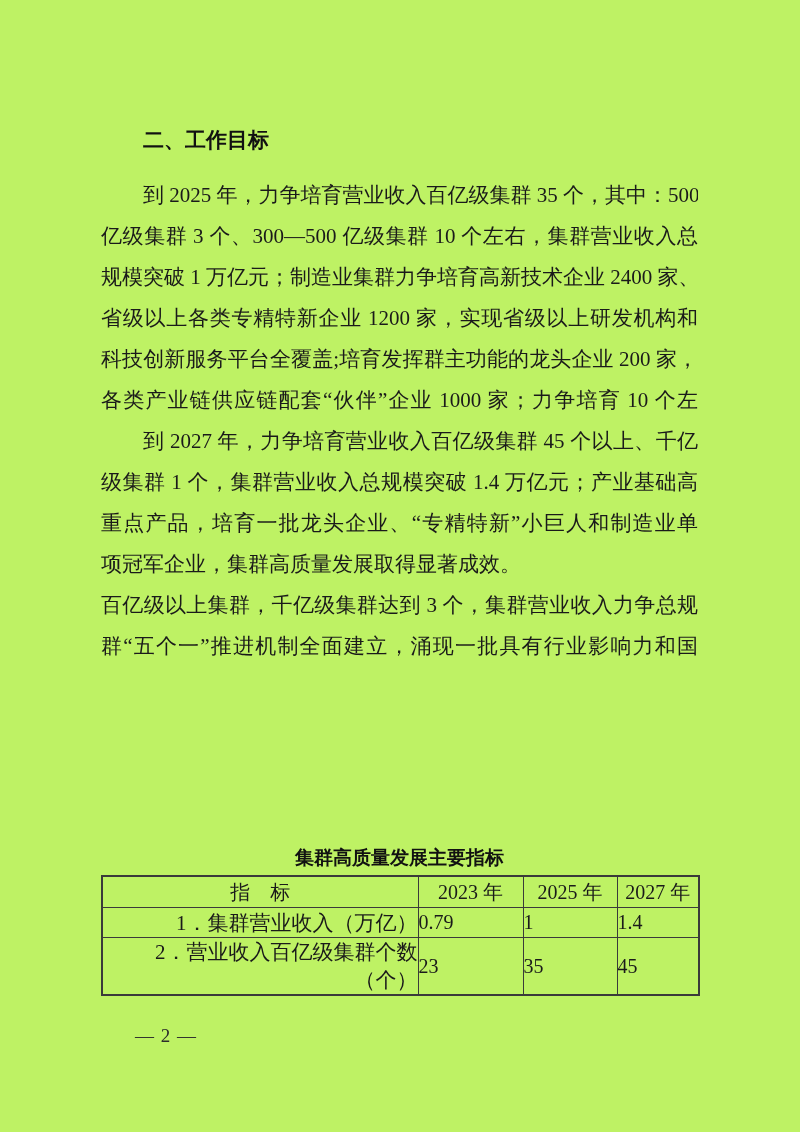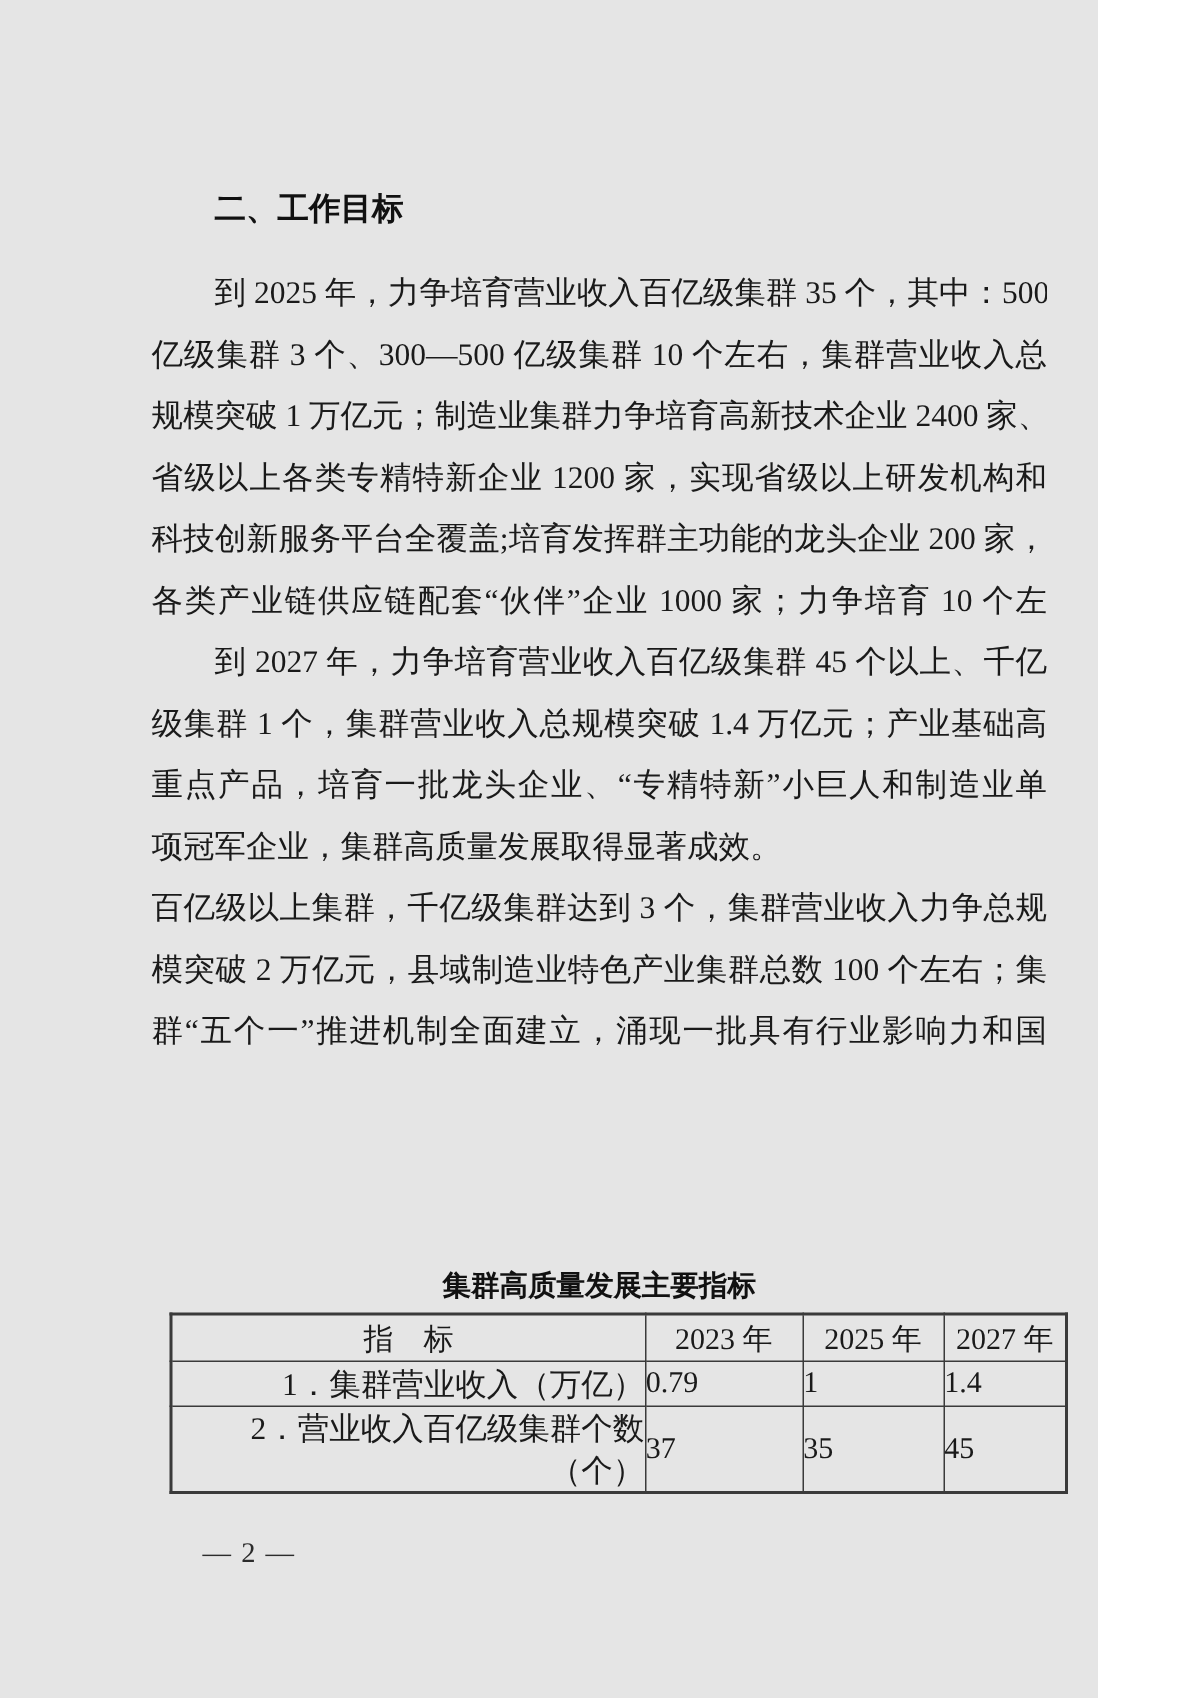--- a/index.html
+++ b/index.html
@@ -2,23 +2,23 @@
 <html><head>
 <meta charset="utf-8">
 <style>
   html, body {
     margin: 0;
     padding: 0;
     background: #ffffff;
   }
   .page {
     position: relative;
-    width: 732px;
+    width: 800px;
     height: 1132px;
-    background: #e5e5e5;
+    background: #bef264;
     color: #1a1a1a;
     font-family: "Liberation Serif", "DejaVu Serif", serif;
     overflow: hidden;
   }
   .heading {
     position: absolute;
     left: 143px;
     top: 126px;
     font-family: "Liberation Sans", "DejaVu Sans", sans-serif;
     font-weight: bold;
@@ -52,21 +52,21 @@
     width: 597px;
     text-align: center;
     font-family: "Liberation Sans", "DejaVu Sans", sans-serif;
     font-weight: bold;
     font-size: 19px;
     line-height: 25px;
     color: #111;
   }
   table.indicators {
     position: absolute;
-    left: 113px;
+    left: 101px;
     top: 875px;
     width: 597px;
     border-collapse: collapse;
     table-layout: fixed;
     border: 2px solid #3a3a3a;
   }
   table.indicators th,
   table.indicators td {
     border: 1px solid #3a3a3a;
     padding: 0;
@@ -117,21 +117,20 @@
         <div class="line">各类产业链供应链配套“伙伴”企业 1000 家；力争培育 10 个左</div>
       </div>
       <div class="para">
         <div class="line first">到 2027 年，力争培育营业收入百亿级集群 45 个以上、千亿</div>
         <div class="line">级集群 1 个，集群营业收入总规模突破 1.4 万亿元；产业基础高</div>
         <div class="line">重点产品，培育一批龙头企业、“专精特新”小巨人和制造业单</div>
         <div class="line last">项冠军企业，集群高质量发展取得显著成效。</div>
       </div>
       <div class="para">
         <div class="line">百亿级以上集群，千亿级集群达到 3 个，集群营业收入力争总规</div>
-        <div class="line">模突破 2 万亿元，县域制造业特色产业集群总数 100 个左右；集</div>
         <div class="line">群“五个一”推进机制全面建立，涌现一批具有行业影响力和国</div>
       </div>
     </div>
 
   <div class="table-title">集群高质量发展主要指标</div>
 
   <table class="indicators">
     <colgroup id="table-cols">
         <col style="width: 316px;">
         <col style="width: 105px;">
@@ -148,21 +147,21 @@
     </thead>
     <tbody id="table-body">
         <tr>
           <td class="label">1．集群营业收入（万亿）</td>
           <td class="num">0.79</td>
           <td class="num">1</td>
           <td class="num">1.4</td>
         </tr>
         <tr>
           <td class="label">2．营业收入百亿级集群个数（个）</td>
-          <td class="num">37</td>
+          <td class="num">23</td>
           <td class="num">35</td>
           <td class="num">45</td>
         </tr>
       </tbody>
   </table>
 
   <div class="footer">
     <span>— 2 —</span>
   </div>
 

